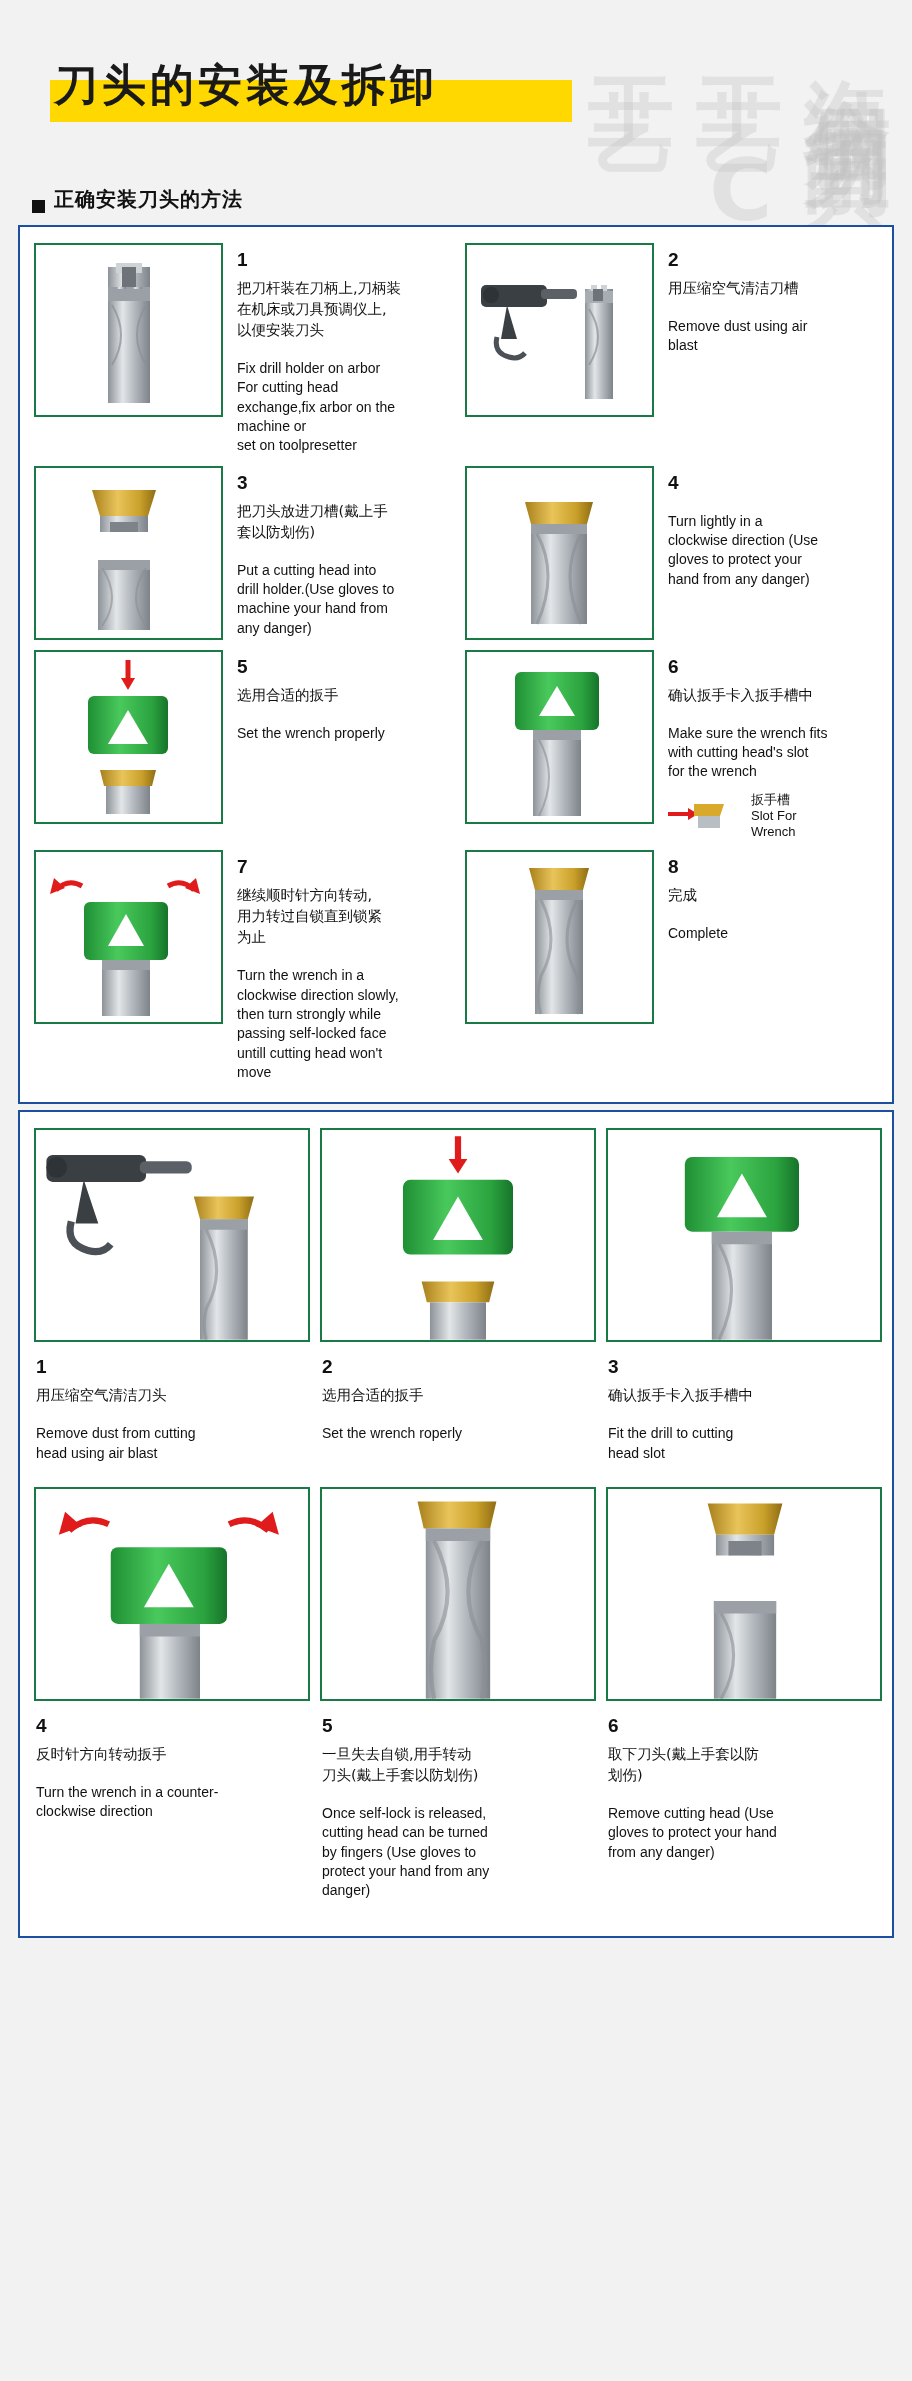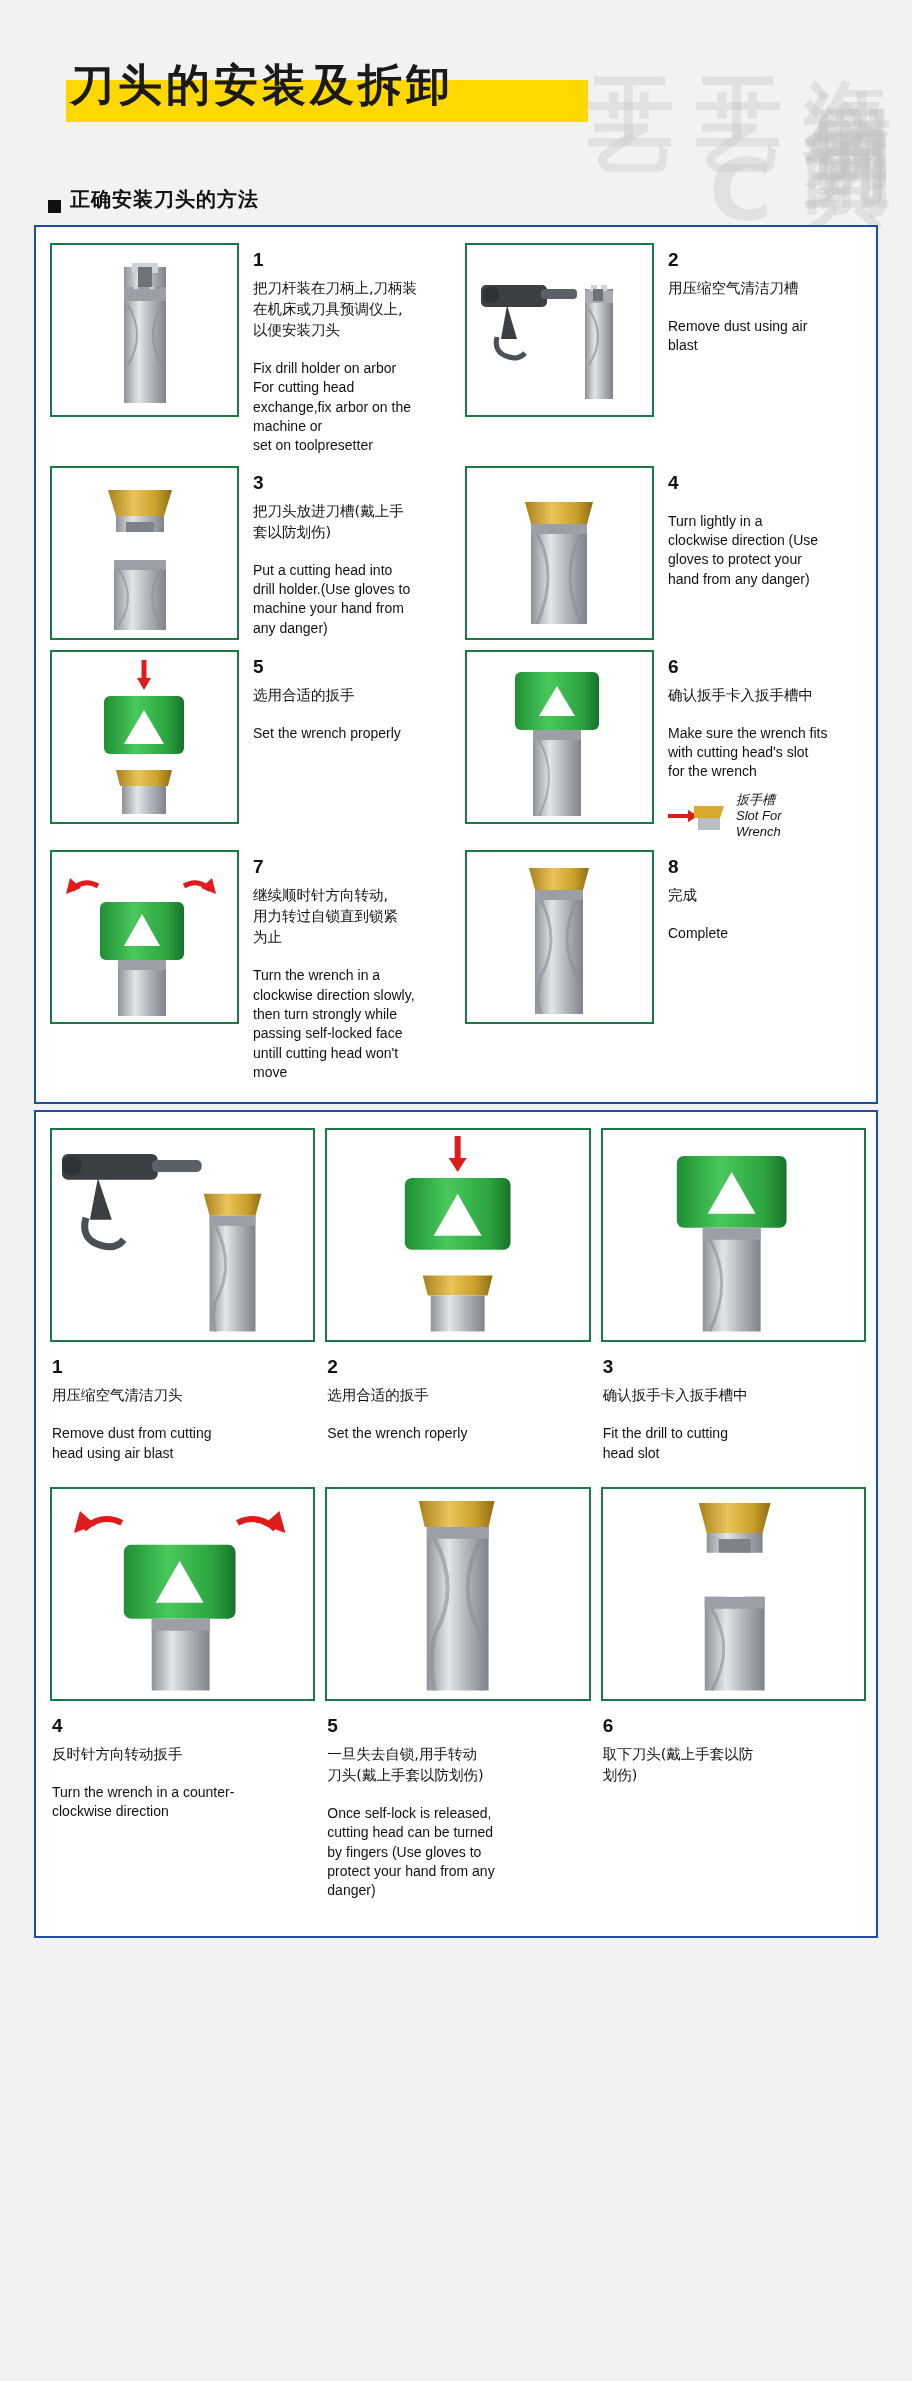--- a/index.html
+++ b/index.html
@@ -36,21 +36,21 @@
     font-weight:bold;
     color:rgba(190,190,190,0.33);
     letter-spacing:10px;
     line-height:1.05;
     white-space:pre;
     margin-right:18px;
     padding-top:10px;
     font-family:"DejaVu Sans",sans-serif;
   }
 
-  .content{position:relative;z-index:2;padding:0 34px;}
+  .content{position:relative;z-index:2;padding:0 18px;}
 
   
   .title-wrap{
     position:relative;
     margin:42px 0 0 14px;
     height:96px;
   }
   .title-bar{
     position:absolute;
     left:18px;
@@ -340,21 +340,21 @@
               <path d="M66 78 h48 v10 h-48 z" fill="#9aa0a5"></path>
               <path d="M72 88 q20 36 0 76" stroke="#8a9096" stroke-width="2" fill="none" opacity=".6"></path>
             </svg>
           </div>
           <div class="cell-text">
             <div class="step-no">6</div>
             <div class="zh">确认扳手卡入扳手槽中</div>
             <div class="en">Make sure the wrench fits
 with cutting  head's  slot
 for the wrench</div>
-            <div style="display:flex;align-items:flex-end;gap:8px;margin-top:10px;font-style:italic;">
+            <div style="display:flex;align-items:flex-start;gap:23px;margin-top:10px;">
               <svg width="60" height="46" viewBox="0 0 60 46">
                 <path d="M0 22 h22" stroke="#e01b1b" stroke-width="4"></path>
                 <path d="M30 22 l-10 -6 v12 z" fill="#e01b1b"></path>
                 <path d="M26 12 h30 l-4 12 h-26 z" fill="#d9a92b"></path>
                 <path d="M30 24 h22 v12 h-22 z" fill="#b9bec3"></path>
               </svg>
               <div class="slot-label" style="position:static;">
                 <div class="zhl">扳手槽</div>
                 <div style="white-space:pre-line">Slot For
 Wrench</div>
@@ -544,20 +544,23 @@
               <rect x="102" y="108" width="60" height="94" fill="url(#g-steel2)"></rect>
               <path d="M102 108 h60 v12 h-60 z" fill="#9aa0a5"></path>
               <path d="M122 108 l10 -20 l10 20 z" fill="#fff"></path>
               <path d="M109 120 q24 40 0 82" stroke="#8a9096" stroke-width="3" fill="none" opacity=".6"></path>
             </svg>
           </div>
           <div class="rtext">
             <div class="step-no">6</div>
             <div class="zh">取下刀头(戴上手套以防
 划伤)</div>
+            <div class="en">Remove cutting  head  (Use
+gloves to protect your hand
+from any danger)</div>
           </div>
         </div>
 
       </div>
     </div>
 
   </div>
 </div>
 
 </body></html>

